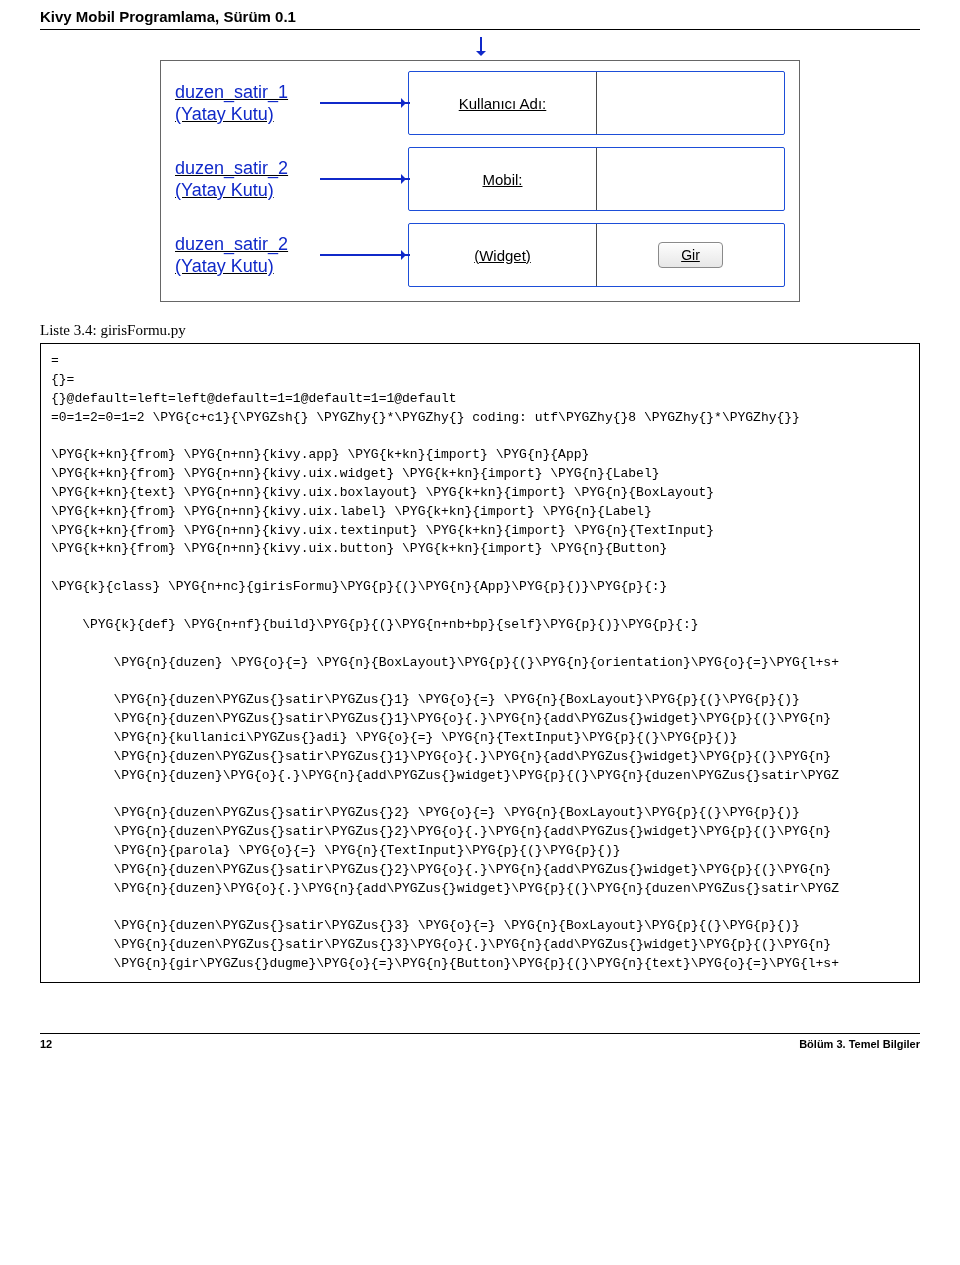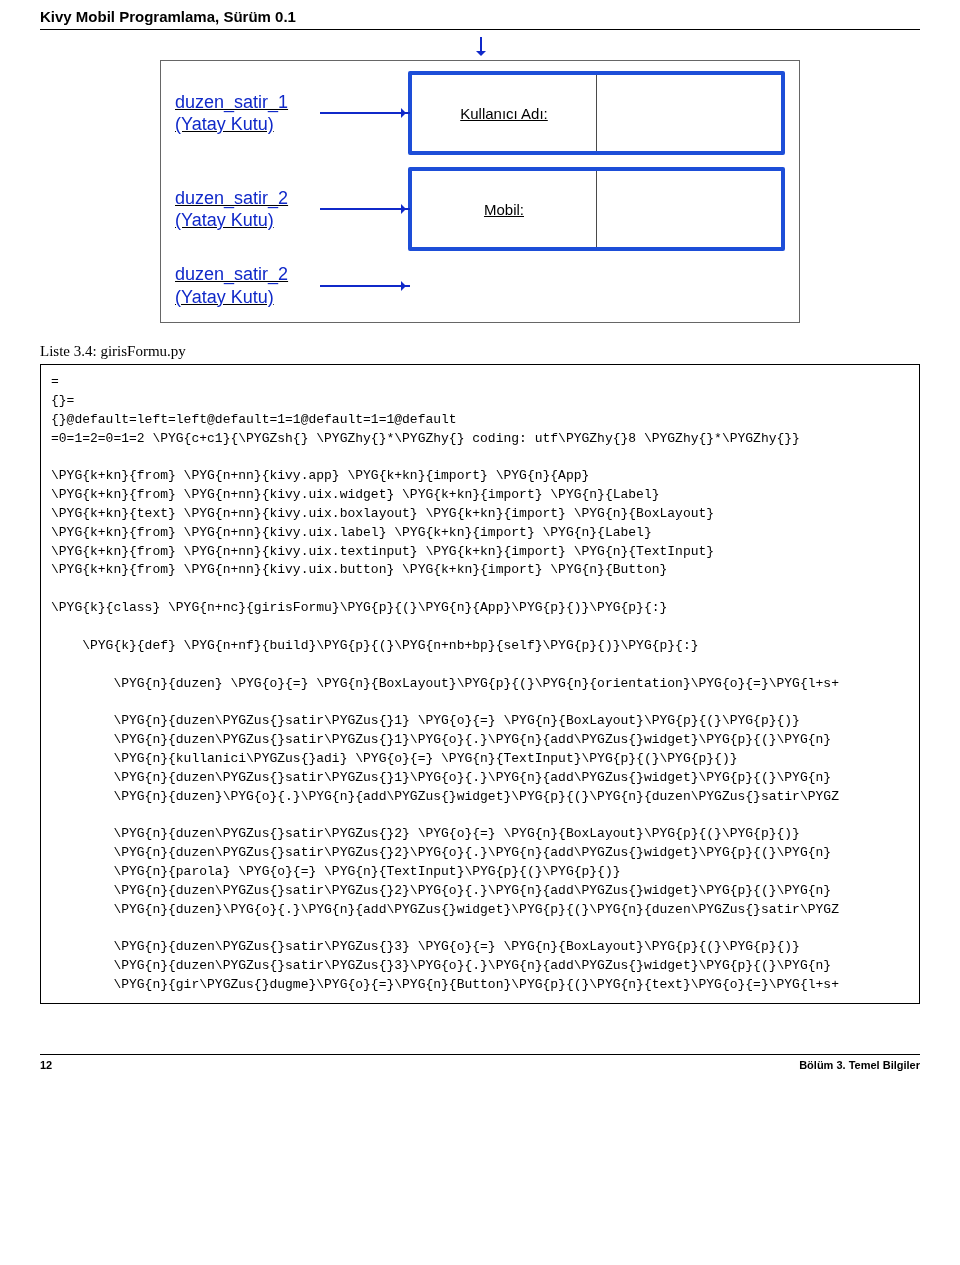--- a/index.html
+++ b/index.html
@@ -11,21 +11,21 @@
   .figure { width: 640px; margin: 0 auto 18px auto; position: relative; font-family: Arial, sans-serif; }
   .fig-title { color: #1029c9; font-size: 20px; text-align: center; margin-bottom: 12px; }
   .fig-outer { border: 1px solid #666; padding: 10px 14px 14px 14px; position: relative; }
   .arrow-down { position: absolute; left: 50%; top: -24px; width: 0; height: 24px; }
   .arrow-down::before { content: ""; position: absolute; left: 0; top: 0; width: 2px; height: 18px; background: #1029c9; }
   .arrow-down::after { content: ""; position: absolute; left: -4px; top: 14px; border: 5px solid transparent; border-top-color: #1029c9; }
   .row-group { display: flex; align-items: center; margin-bottom: 12px; text-decoration: underline; }
   .row-caption { width: 135px; flex: 0 0 135px; color: #1029c9; font-size: 18px; line-height: 1.25; margin-right: 10px; }
   .arrow-right { width: 90px; flex: 0 0 90px; height: 2px; background: #1029c9; position: relative; margin-right: -2px; }
   .arrow-right::after { content: ""; position: absolute; right: -1px; top: -4px; border: 5px solid transparent; border-left-color: #1029c9; }
-  .row-box { flex: 1; border: 4px solid #1d4ed8; border-radius: 2px; display: flex; height: 84px; }
+  .row-box { flex: 1; border: 1px solid #1d4ed8; border-radius: 2px; display: flex; height: 64px; }
   .row-box > .cell { border-right: 1px solid #4a4a4a; flex: 1; display: flex; align-items: center; justify-content: center; font-size: 15px; color: #000; }
   .row-box > .cell:last-child { border-right: none; }
   .btn-look { background: linear-gradient(#fdfdfd, #e7e7e7); border: 1px solid #8a8a8a; border-radius: 4px; padding: 4px 22px; font-size: 14px; box-shadow: inset 0 1px 0 #fff; }
   .listing-caption { text-align: left; font-size: 15px; margin: 20px 0 4px 0; font-family: "Times New Roman", serif; }
   
   .code-box { border: 1px solid #000; padding: 8px 10px; font-family: "Courier New", monospace; font-size: 13px; line-height: 1.45; white-space: pre; overflow: hidden; }
   .footer-hr { border: none; border-top: 1px solid #000; margin-top: 50px; }
   .footer { display: flex; justify-content: space-between; font-weight: bold; font-size: 11px; padding-top: 4px; }
   .blank-line { height: 1.45em; }
 </style>
@@ -63,20 +63,26 @@
           <div class="cell"></div>
         </div>
       </div>
 
       <div class="row-group" style="margin-bottom:0">
         <div class="row-caption">
           <span>duzen_satir_2</span><br>
           <span>(Yatay Kutu)</span>
         </div>
         <span class="arrow-right"></span>
+        <div class="row-box">
+          <div class="cell">(Widget)</div>
+          <div class="cell">
+            <span class="btn-look">Gir</span>
+          </div>
+        </div>
       </div>
     </div>
   </div>
 
   <div class="listing-caption">Liste 3.4: girisFormu.py</div>
 
   <div class="code-box"><span>=</span>
 <span>{}=</span>
 <span>{}@default=left=left@default=1=1@default=1=1@default</span>
 <span>=0=1=2=0=1=2 \PYG{c+c1}{\PYGZsh{} \PYGZhy{}*\PYGZhy{} coding: utf\PYGZhy{}8 \PYGZhy{}*\PYGZhy{}}</span>

